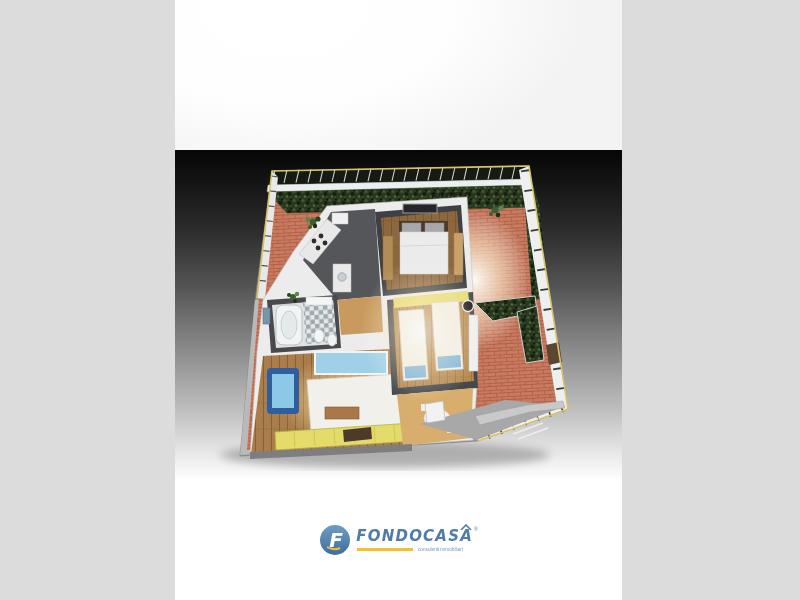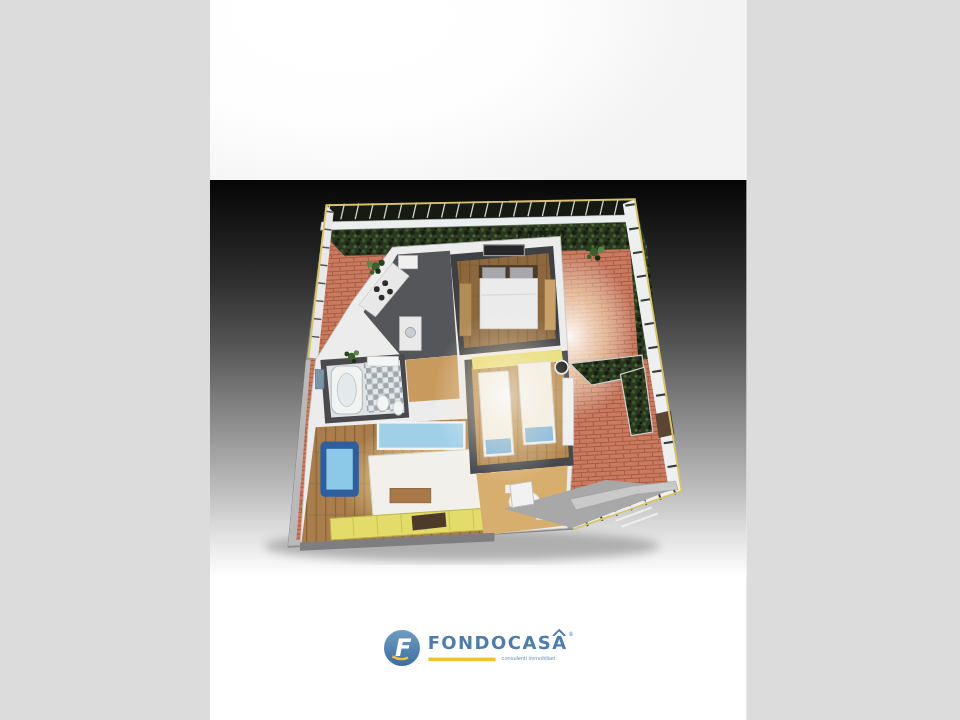--- a/index.html
+++ b/index.html
@@ -31,21 +31,21 @@
   .logo-wrap{
     position:absolute;left:0;top:524px;width:447px;
     display:flex;justify-content:center;
   }
   .logo{display:flex;align-items:flex-start;}
   .logo-badge{width:32px;height:32px;margin-right:5px;}
   .logo-textcol{display:flex;flex-direction:column;margin-top:5px;}
   .wordmark-row{position:relative;display:flex;align-items:flex-start;line-height:1;}
   .wordmark{
     font-size:15px;font-weight:bold;letter-spacing:1.2px;
-    color:#4e7dab;font-family:"DejaVu Sans", sans-serif;
+    color:#4e7dab;font-family:"DejaVu Sans", sans-serif;font-style:italic;
   }
   .roof-accent{position:absolute;right:6px;top:-5px;}
   .reg-mark{font-size:5px;color:#4e7dab;margin-left:1px;margin-top:-2px;}
   .underline-row{display:flex;align-items:center;margin-top:2px;}
   .brand-bar{width:56px;height:3px;background:#f2c12e;margin-left:1px;}
   .brand-tagline{
     font-size:6px;color:#7296bb;margin-left:5px;white-space:nowrap;
     transform:scale(0.78);transform-origin:left center;
   }
 </style>

